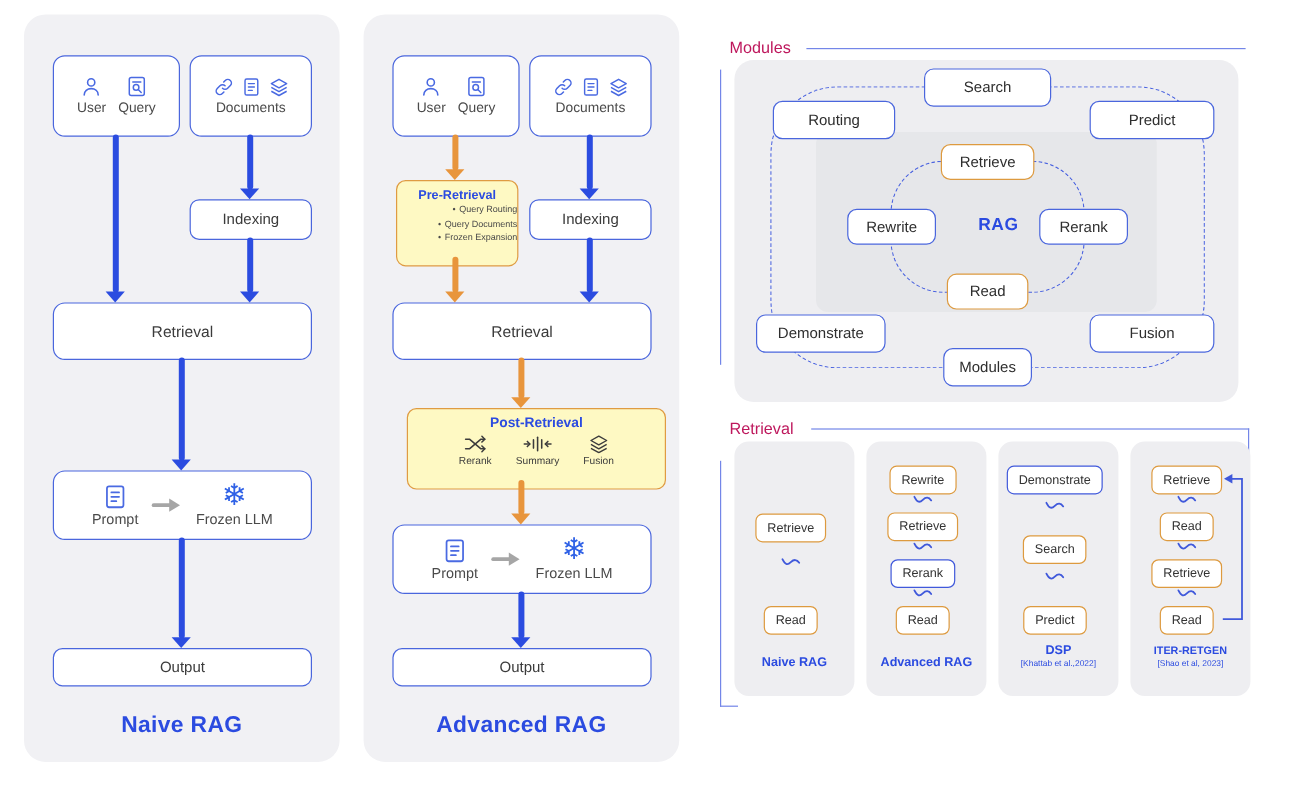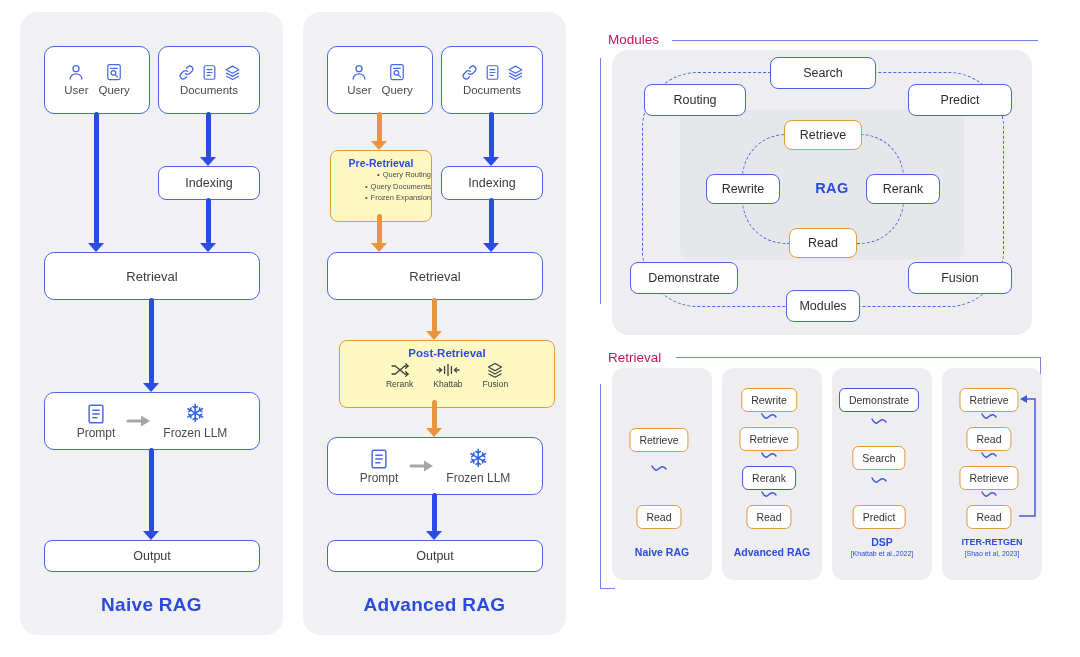--- a/index.html
+++ b/index.html
@@ -247,21 +247,21 @@
       <span class="pr-item">
         <svg width="24" height="16" viewBox="0 0 28 18" fill="none" stroke="#3c3c3c" stroke-width="1.5" stroke-linecap="round">
             <path d="M1 9h4"></path>
             <path d="M4 6.5 6.5 9 4 11.5"></path>
             <path d="M27 9h-4"></path>
             <path d="M24 6.5 21.5 9 24 11.5"></path>
             <path d="M10 5v8"></path>
             <path d="M14 2.5v13"></path>
             <path d="M18 5v8"></path>
           </svg>
-        <span>Khattab</span>
+        <span>Summary</span>
       </span>
       <span class="pr-item">
         <svg width="18" height="16" viewBox="0 0 24 22" fill="none" stroke="#3c3c3c" stroke-width="1.6" stroke-linejoin="round">
             <path d="M12 2 21 7l-9 5-9-5z"></path>
             <path d="M3 11.5l9 5 9-5"></path>
             <path d="M3 16l9 5 9-5"></path>
           </svg>
         <span>Fusion</span>
       </span>
     </div>

